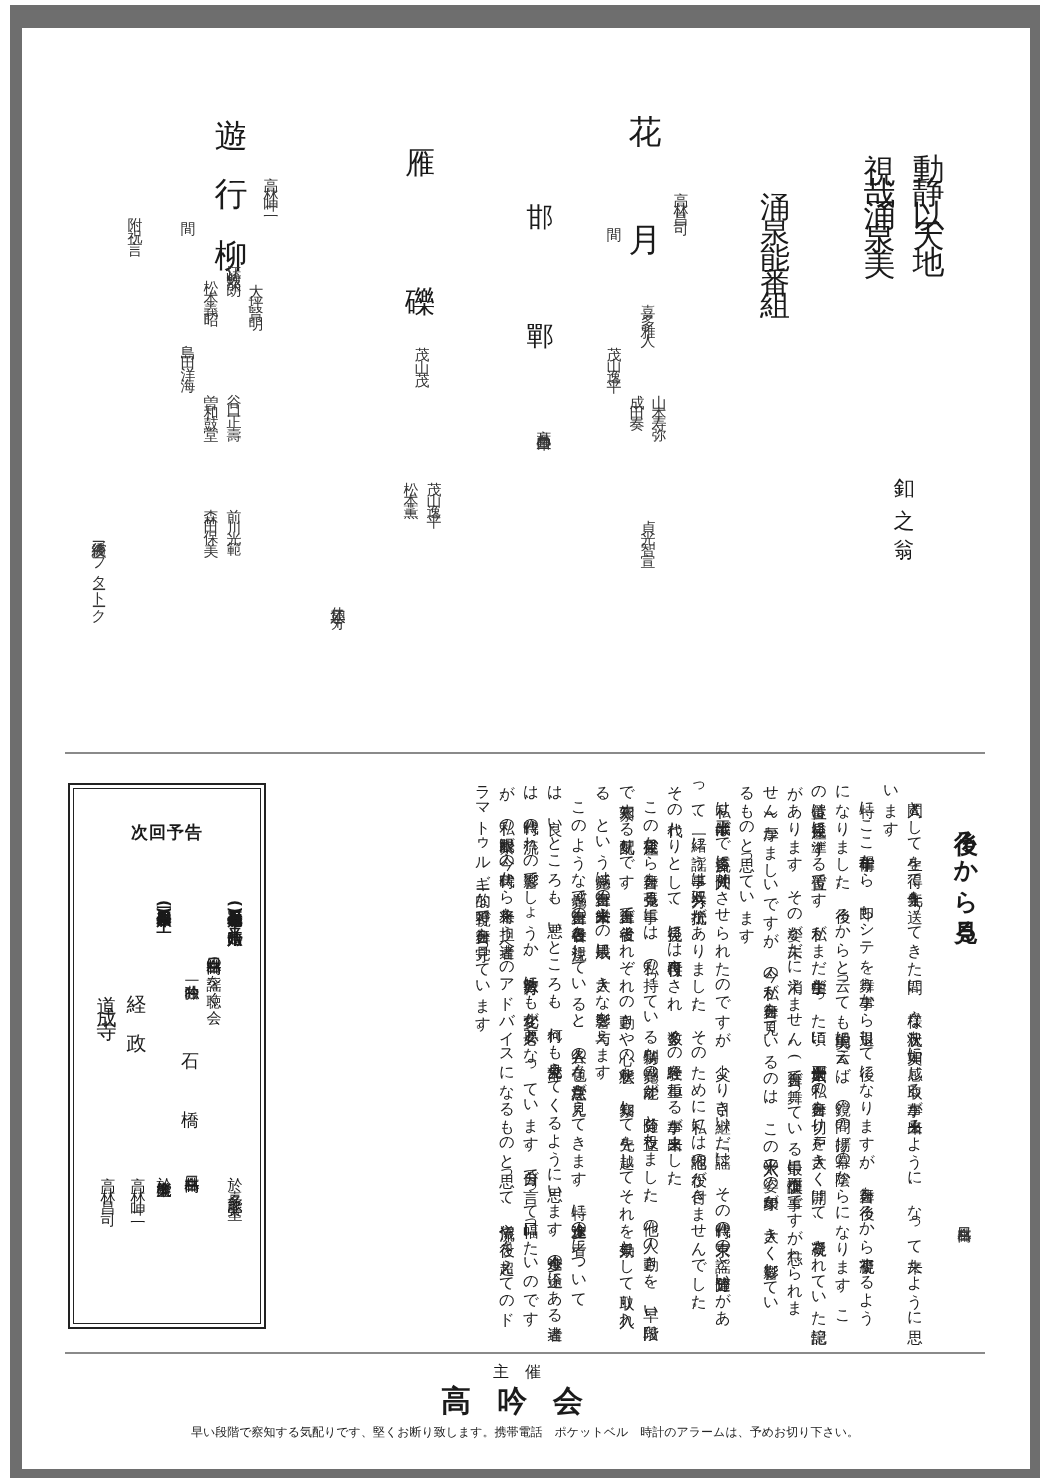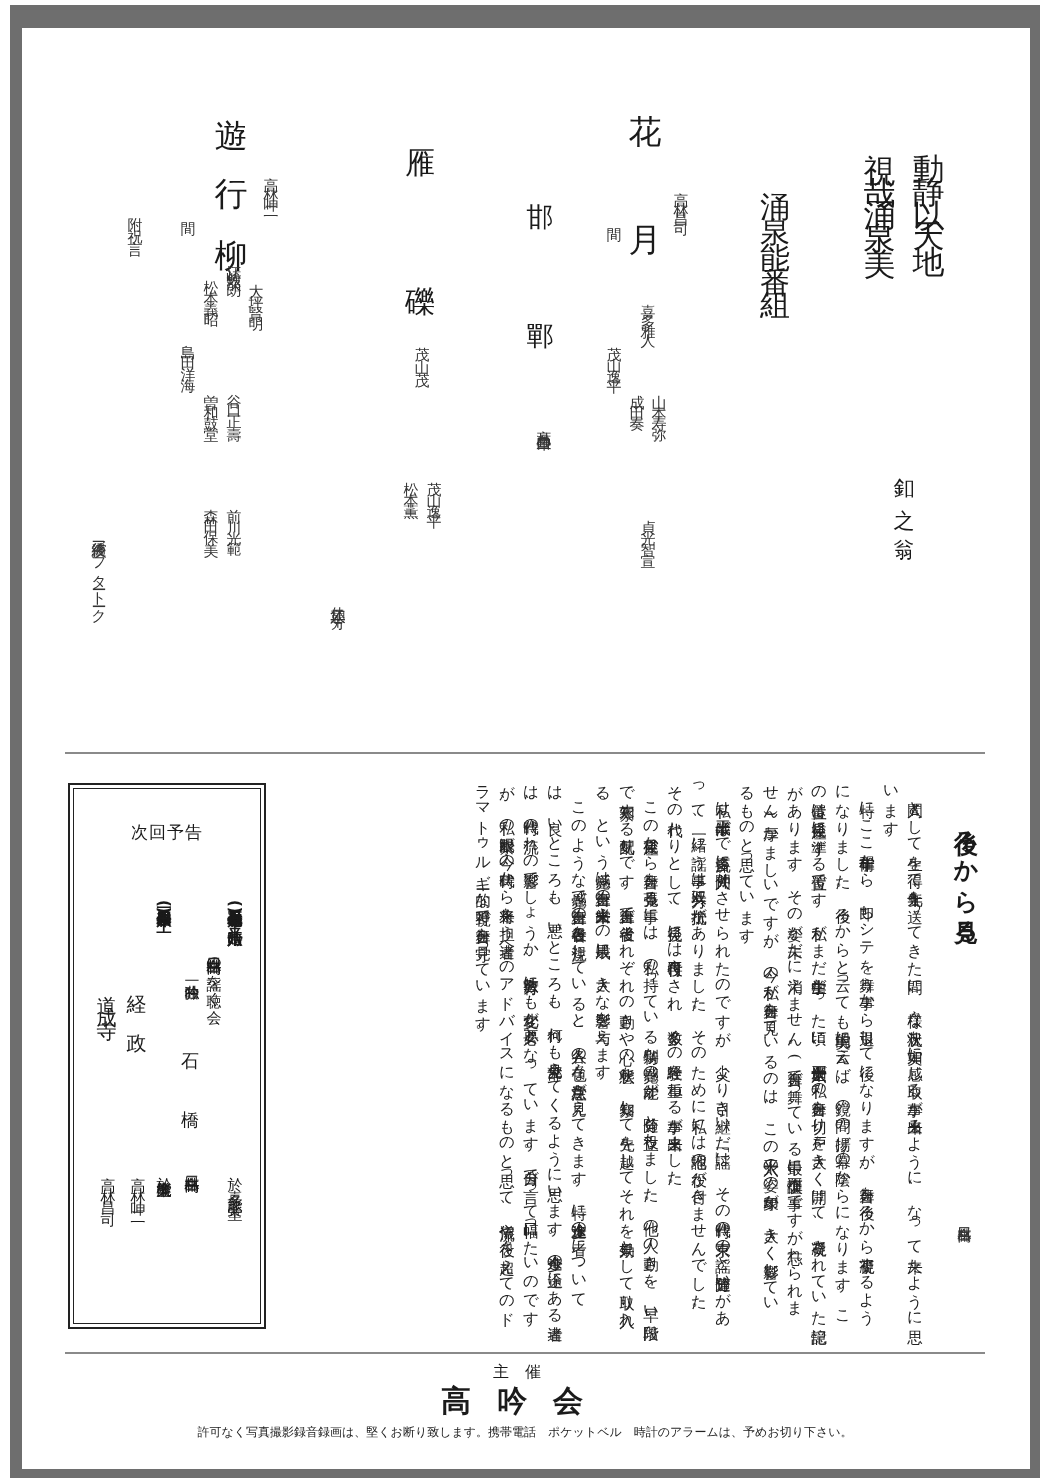--- a/index.html
+++ b/index.html
@@ -22,21 +22,21 @@
   .essay { position: absolute; left: 293px; top: 775px; width: 634px; height: 545px;
            writing-mode: vertical-rl; font-size: 15.5px; line-height: 24px;
            font-family: "DejaVu Serif", serif; color: #222; }
   .essay p { margin: 0; }
   .author { position: absolute; left: 956px; top: 1217px; writing-mode: vertical-rl;
             font-size: 14px; font-family: "DejaVu Sans", sans-serif; letter-spacing: 0; color:#333; }
   .box { position: absolute; left: 68px; top: 783px; width: 194px; height: 542px;
          border: 2px solid #222; }
   .box-inner { position: absolute; left: 3px; top: 3px; right: 3px; bottom: 3px; border: 1px solid #222; }
   .box-title { position: absolute; left: 0; right: 0; top: 36px; text-align: center; font-size: 17px;
-               font-weight: normal; font-family: "DejaVu Sans", sans-serif; letter-spacing: 1px; }
+               font-weight: bold; font-family: "DejaVu Sans", sans-serif; letter-spacing: 1px; }
   .bx { position: absolute; writing-mode: vertical-rl; white-space: nowrap; line-height: 1;
         font-family: "DejaVu Sans", sans-serif; font-size: 15px; }
   .bx-date { font-weight: bold; font-size: 15px; letter-spacing: 0; }
   .sponsor-label { position: absolute; left: 0; width: 1050px; top: 1362px; text-align: center;
                    font-size: 16px; letter-spacing: 16px; }
   .sponsor { position: absolute; left: 0; width: 1050px; top: 1381px; text-align: center;
              font-size: 30px; font-weight: bold; letter-spacing: 26px; }
   .notice { position: absolute; left: 0; width: 1050px; top: 1424px; text-align: center;
             font-size: 12px; font-family: "DejaVu Sans", sans-serif; color:#222; }
 </style>
@@ -119,13 +119,13 @@
   <div class="bx" style="left:57px; top:195px; font-size:20px; letter-spacing:16px; font-family:'DejaVu Serif',serif;">経 政</div>
   <div class="bx" style="left:60px; top:380px; letter-spacing:12px;">高林呻二</div>
   <div class="bx" style="left:27px; top:195px; font-size:20px; letter-spacing:12px; font-family:'DejaVu Serif',serif;">道成寺</div>
   <div class="bx" style="left:30px; top:380px; letter-spacing:12px;">高林昌司</div>
 </div>
 
 <div class="divider2"></div>
 
 <div class="sponsor-label">主催</div>
 <div class="sponsor">高吟会</div>
-<div class="notice">許可なく写真撮影録音録画は、堅くお断り致します。携帯電話　ポケットベル　時計のアラームは、予めお切り下さい。</div>
+<div class="notice">早い段階で察知する気配りです、堅くお断り致します。携帯電話　ポケットベル　時計のアラームは、予めお切り下さい。</div>
 
 </body></html>

